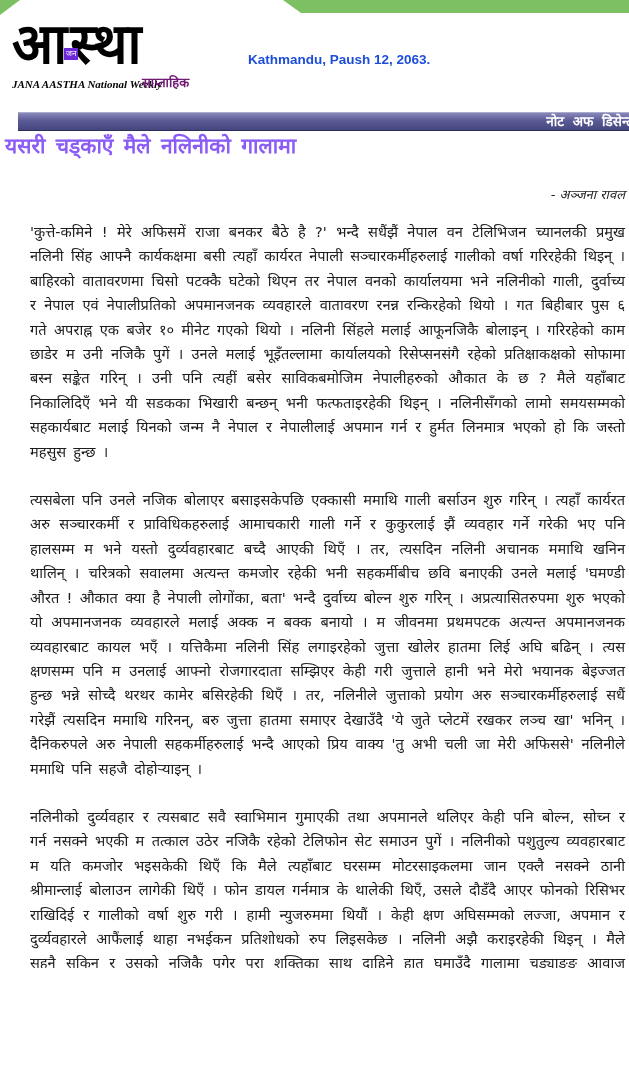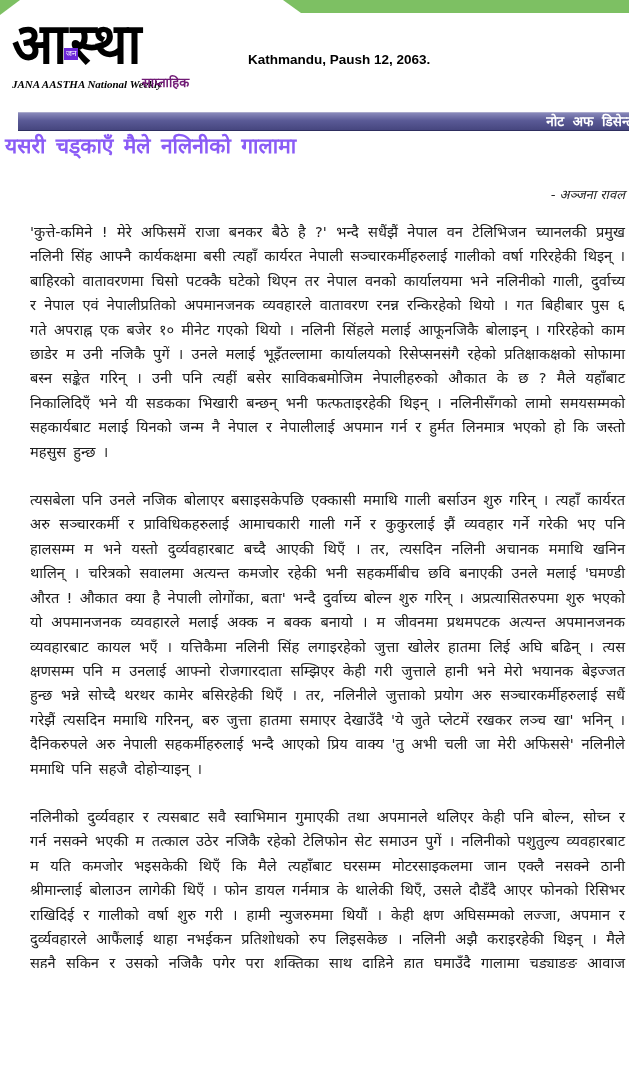--- a/index.html
+++ b/index.html
@@ -46,21 +46,21 @@
     font-size:11px; color:#000; white-space:nowrap;
   }
   .tagline-np {
     position:absolute; left:142px; top:73px;
     font-size:13px; font-weight:bold; color:#701a75;
   }
   .dateline {
     position:absolute; left:248px; top:52px;
     font-family:"Liberation Sans", sans-serif;
     font-size:13.5px; font-weight:bold;
-    color:#000000; white-space:nowrap;
+    color:#1d4ed8; white-space:nowrap;
   }
   
   .section-bar {
     position:absolute; left:18px; top:112px;
     width:629px; height:19px;
     background:linear-gradient(#8888ba 0%, #5a5a96 45%, #46467f 100%);
     border-top:1px solid #aaaacc;
     border-bottom:1px solid #2e2e5e;
     display:flex; align-items:center; justify-content:flex-end;
     padding-right:14px;

